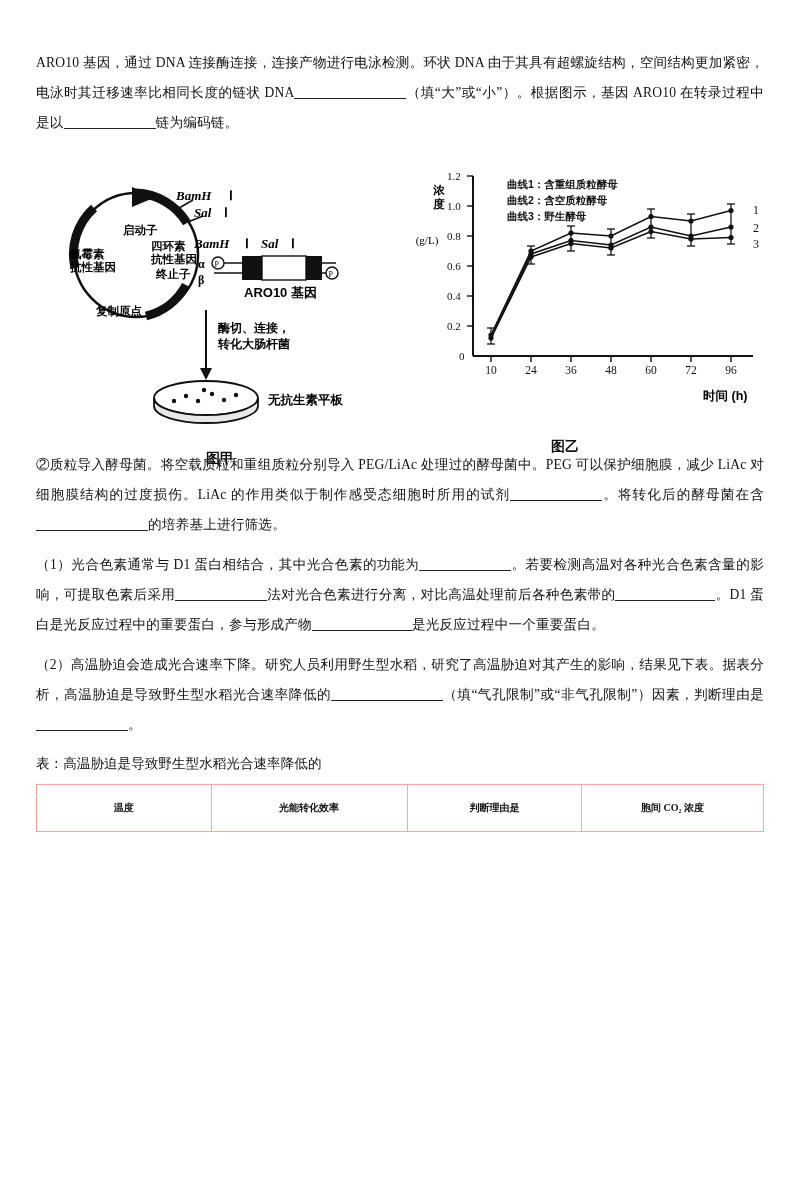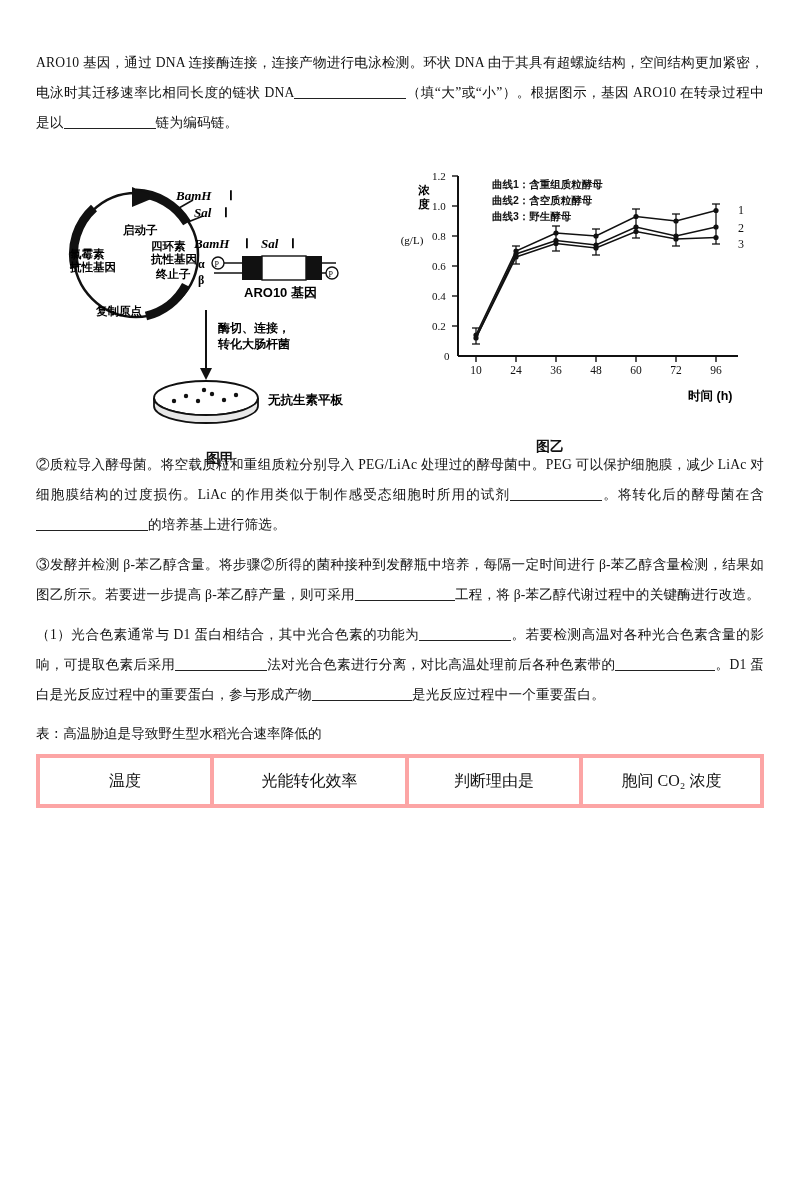--- a/index.html
+++ b/index.html
@@ -35,42 +35,42 @@
   .blank.w100{min-width:100px;}
   .blank.w110{min-width:112px;}
   
   .figures{
     position:relative;
     height:300px;
     margin-top:4px;
     margin-bottom:2px;
   }
   .fig-left{position:absolute;left:10px;top:12px;width:330px;height:300px;}
-  .fig-right{position:absolute;left:352px;top:8px;width:376px;height:260px;text-align:center;}
+  .fig-right{position:absolute;left:367px;top:8px;width:376px;height:260px;text-align:center;}
   .fig-caption{
     position:absolute;
     font-size:14px;
     font-weight:bold;
   }
   .cap-left{left:170px;top:290px;}
 
   
   .tbl-title{
     font-size:13.6px;line-height:28px;margin:6px 0 6px 0;
   }
   table.data{
     border-collapse:collapse;
     width:728px;
     table-layout:fixed;
   }
   table.data th{
-    border:4px solid #fca5a5;
+    border:1px solid #fca5a5;
     height:44px;
-    font-weight:normal;
-    font-size:16px;
+    font-weight:bold;
+    font-size:10px;
     text-align:center;
     vertical-align:middle;
   }
   .q24{
     margin-top:18px;
   }
   svg{display:block;}
 </style>
 </head>
 <body>
@@ -257,29 +257,29 @@
           </g>
         </svg>
         <div class="fig-caption" style="left:148px;top:282px;">图乙</div>
       </div>
     </div>
 
     <p class="para" style="margin-top:2px;">
       <span>②质粒导入酵母菌。将空载质粒和重组质粒分别导入 PEG/LiAc 处理过的酵母菌中。PEG 可以保护细胞膜，减少 LiAc 对细胞膜结构的过度损伤。LiAc 的作用类似于制作感受态细胞时所用的试剂</span><span class="blank w90"></span><span>。将转化后的酵母菌在含</span><span class="blank w110"></span><span>的培养基上进行筛选。</span>
     </p>
 
-    <p class="para">
-      <span>③发酵并检测 β-苯乙醇含量。将步骤②所得的菌种接种到发酵瓶中培养，每隔一定时间进行 β-苯乙醇含量检测，结果如图乙所示。若要进一步提高 β-苯乙醇产量，则可采用</span><span class="blank w100"></span><span>工程，将 β-苯乙醇代谢过程中的关键酶进行改造。</span>
-    </p>
 
 
     <p class="para">
       <span>（1）光合色素通常与 D1 蛋白相结合，其中光合色素的功能为</span><span class="blank w90"></span><span>。若要检测高温对各种光合色素含量的影响，可提取色素后采用</span><span class="blank w90"></span><span>法对光合色素进行分离，对比高温处理前后各种色素带的</span><span class="blank w100"></span><span>。D1 蛋白是光反应过程中的重要蛋白，参与形成产物</span><span class="blank w100"></span><span>是光反应过程中一个重要蛋白。</span>
     </p>
 
+    <p class="para">
+      <span>（2）高温胁迫会造成光合速率下降。研究人员利用野生型水稻，研究了高温胁迫对其产生的影响，结果见下表。据表分析，高温胁迫是导致野生型水稻光合速率降低的</span><span class="blank w110"></span><span>（填“气孔限制”或“非气孔限制”）因素，判断理由是</span><span class="blank w90"></span><span>。</span>
+    </p>
 
     <div class="tbl-title">表：高温胁迫是导致野生型水稻光合速率降低的</div>
 
     <table class="data">
       <thead>
         <tr>
           <th style="width:24%">温度</th>
           <th style="width:27%">光能转化效率</th>
           <th style="width:24%">判断理由是</th>
           <th style="width:25%">胞间 CO₂ 浓度</th>

